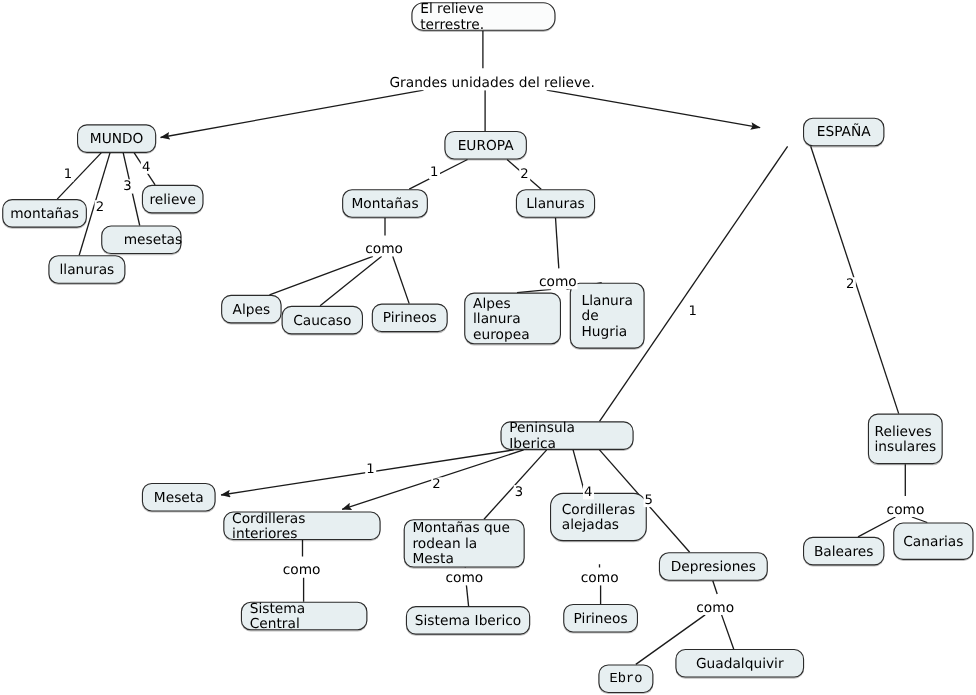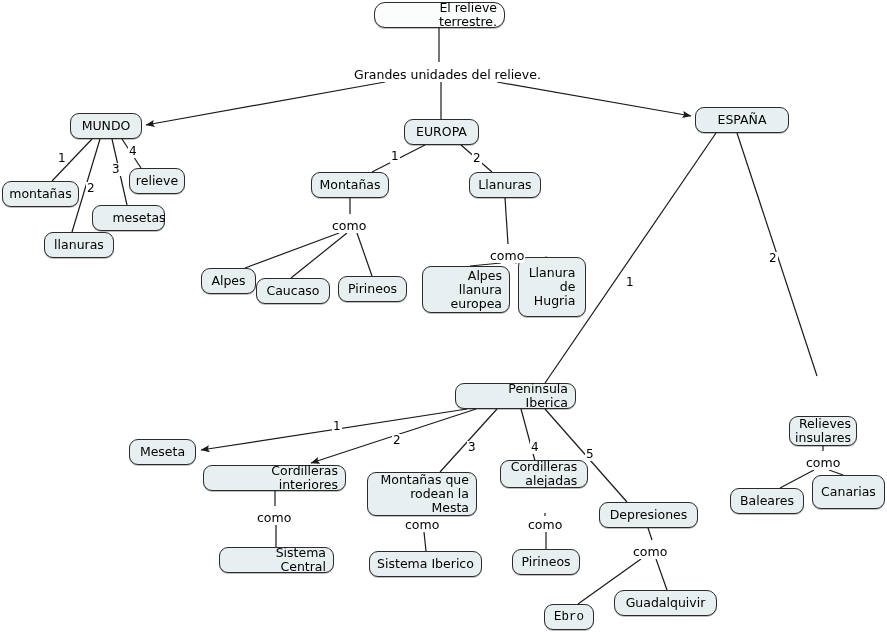--- a/index.html
+++ b/index.html
@@ -26,21 +26,21 @@
   }
   .node {
     position: absolute;
     box-sizing: border-box;
     background: #e7eff1;
     border: 1px solid #2b2b2b;
     border-radius: 9px;
     color: #000000;
     font-size: 12.5px;
     line-height: 14px;
-    text-align: right;
+    text-align: left;
     display: flex;
     align-items: center;
     justify-content: center;
     padding: 2px 7px;
     white-space: pre-line;
     box-shadow: 0 1px 0 rgba(0,0,0,0.25);
   }
   .node.root {
     background: #fbfcfc;
     border-radius: 11px;
@@ -109,52 +109,52 @@
       <line x1="545" y1="516" x2="545" y2="513" stroke="#1a1a1a" stroke-width="1.2"></line>
       <line x1="546" y1="532" x2="546" y2="549" stroke="#1a1a1a" stroke-width="1.2"></line>
       <line x1="648" y1="528" x2="652" y2="540" stroke="#1a1a1a" stroke-width="1.2"></line>
       <line x1="641" y1="559" x2="578" y2="604" stroke="#1a1a1a" stroke-width="1.2"></line>
       <line x1="656" y1="559" x2="667" y2="590" stroke="#1a1a1a" stroke-width="1.2"></line>
     </svg>
   <div id="nodes-layer">
       <div class="node root" style="left: 374px; top: 2px; width: 131px; height: 26px;">El relieve terrestre.</div>
       <div class="node" style="left: 70px; top: 113px; width: 72px; height: 26px;">MUNDO</div>
       <div class="node" style="left: 404px; top: 119px; width: 75px; height: 26px;">EUROPA</div>
-      <div class="node" style="left: 695px; top: 107px; width: 94px; height: 26px;">ESPAÑA</div>
+      <div class="node" style="left: 730px; top: 107px; width: 74px; height: 26px;">ESPAÑA</div>
       <div class="node" style="left: 2px; top: 181px; width: 77px; height: 26px;">montañas</div>
       <div class="node" style="left: 44px; top: 232px; width: 70px; height: 26px;">llanuras</div>
       <div class="node" style="left: 92px; top: 205px; width: 73px; height: 26px; padding-left: 28px;">mesetas</div>
       <div class="node" style="left: 129px; top: 168px; width: 56px; height: 26px;">relieve</div>
       <div class="node" style="left: 311px; top: 172px; width: 78px; height: 26px;">Montañas</div>
       <div class="node" style="left: 469px; top: 172px; width: 72px; height: 26px;">Llanuras</div>
       <div class="node" style="left: 201px; top: 268px; width: 55px; height: 26px;">Alpes</div>
       <div class="node" style="left: 256px; top: 278px; width: 74px; height: 26px;">Caucaso</div>
       <div class="node" style="left: 338px; top: 276px; width: 69px; height: 26px;">Pirineos</div>
       <div class="node" style="left: 422px; top: 266px; width: 88px; height: 47px;">Alpes llanura
 europea</div>
       <div class="node" style="left: 518px; top: 257px; width: 68px; height: 60px;">Llanura
 de
 Hugria</div>
       <div class="node" style="left: 455px; top: 383px; width: 121px; height: 26px;">Peninsula Iberica</div>
-      <div class="node" style="left: 789px; top: 376px; width: 68px; height: 30px; margin-top: 40px;">Relieves
+      <div class="node" style="left: 789px; top: 376px; width: 68px; height: 46px;">Relieves
 insulares</div>
       <div class="node" style="left: 730px; top: 488px; width: 74px; height: 26px;">Baleares</div>
       <div class="node" style="left: 812px; top: 475px; width: 73px; height: 34px;">Canarias</div>
       <div class="node" style="left: 129px; top: 439px; width: 67px; height: 26px;">Meseta</div>
       <div class="node" style="left: 203px; top: 465px; width: 143px; height: 26px;">Cordilleras interiores</div>
       <div class="node" style="left: 367px; top: 472px; width: 110px; height: 44px;">Montañas que
 rodean la Mesta</div>
-      <div class="node" style="left: 500px; top: 460px; width: 88px; height: 28px;">Cordilleras
+      <div class="node" style="left: 500px; top: 448px; width: 88px; height: 44px; border-radius: 12px;">Cordilleras
 alejadas</div>
       <div class="node" style="left: 599px; top: 502px; width: 99px; height: 26px;">Depresiones</div>
       <div class="node" style="left: 219px; top: 547px; width: 115px; height: 26px;">Sistema Central</div>
       <div class="node" style="left: 369px; top: 551px; width: 113px; height: 26px;">Sistema Iberico</div>
       <div class="node" style="left: 512px; top: 549px; width: 68px; height: 26px;">Pirineos</div>
       <div class="node" style="left: 544px; top: 604px; width: 50px; height: 26px; font-family: Liberation Mono, monospace;">Ebro</div>
-      <div class="node" style="left: 614px; top: 590px; width: 103px; height: 26px; border-radius: 10px;">Guadalquivir</div>
+      <div class="node" style="left: 614px; top: 590px; width: 117px; height: 26px;">Guadalquivir</div>
     </div>
   <div id="labels-layer">
       <div class="linklabel" style="left: 353px; top: 68px;">Grandes unidades del relieve.</div>
       <div class="linklabel" style="left: 331px; top: 219px;">como</div>
       <div class="linklabel" style="left: 489px; top: 249px;">como</div>
       <div class="linklabel" style="left: 805px; top: 456px;">como</div>
       <div class="linklabel" style="left: 256px; top: 511px;">como</div>
       <div class="linklabel" style="left: 404px; top: 518px;">como</div>
       <div class="linklabel" style="left: 527px; top: 518px;">como</div>
       <div class="linklabel" style="left: 632px; top: 545px;">como</div>

